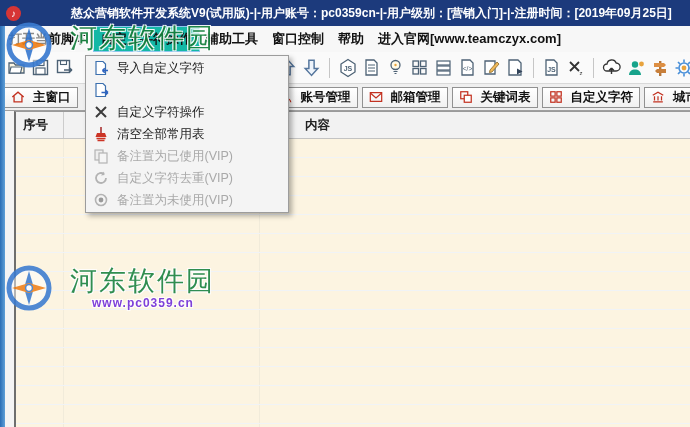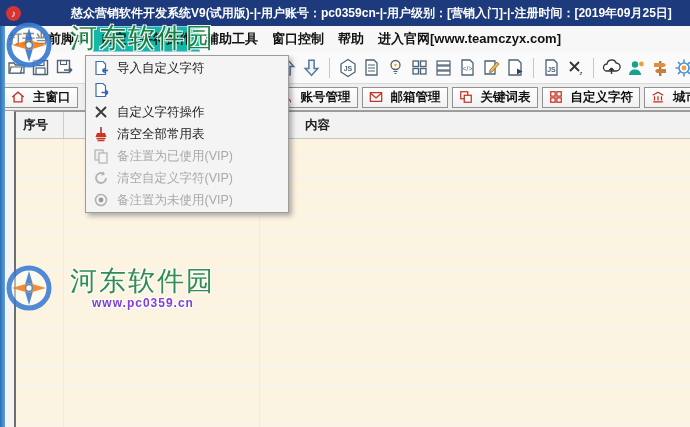--- a/index.html
+++ b/index.html
@@ -446,21 +446,21 @@
         </span>
       <span class="dlabel">备注置为已使用(VIP)</span>
     </div>
     <div class="ditem disabled">
       <span class="dicon">
           <svg width="16" height="16" viewBox="0 0 16 16">
             <path d="M13 8a5 5 0 1 1-2-4" fill="none" stroke="#b3b3b3" stroke-width="1.8"></path>
             <path d="M11 1.5 11.5 5 8 5.5z" fill="#b3b3b3"></path>
           </svg>
         </span>
-      <span class="dlabel">清空自定义字符(VIP)</span>
+      <span class="dlabel">自定义字符去重(VIP)</span>
     </div>
     <div class="ditem disabled">
       <span class="dicon">
           <svg width="16" height="16" viewBox="0 0 16 16">
             <circle cx="8" cy="8" r="5.5" fill="none" stroke="#b3b3b3" stroke-width="1.6"></circle>
             <circle cx="8" cy="8" r="2.4" fill="#9a9a9a"></circle>
           </svg>
         </span>
       <span class="dlabel">备注置为未使用(VIP)</span>
     </div>

